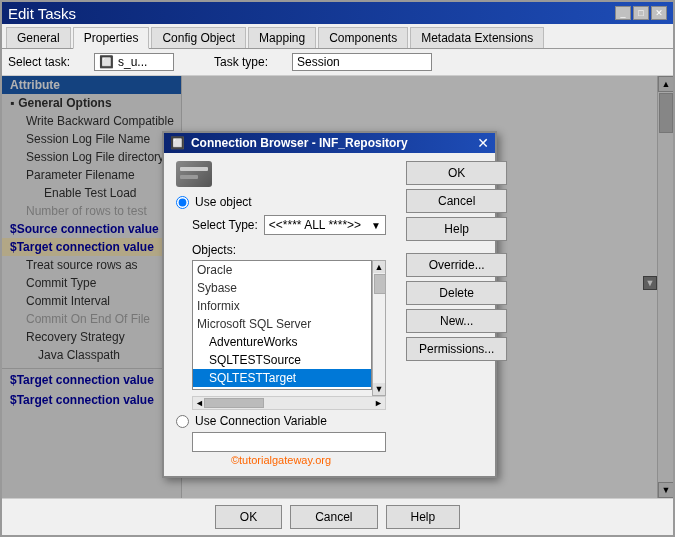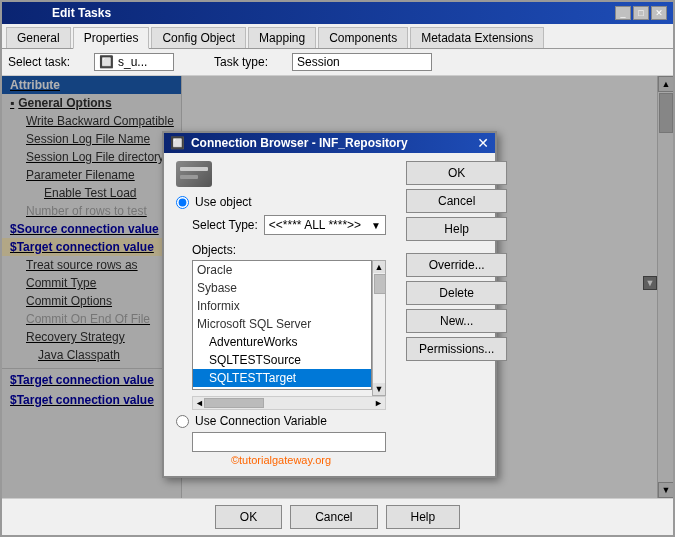--- a/index.html
+++ b/index.html
@@ -1,33 +1,33 @@
 <!DOCTYPE html>
 <html><head>
   <meta charset="utf-8">
   <style>
     * { box-sizing: border-box; margin: 0; padding: 0; font-family: 'Segoe UI', Tahoma, sans-serif; font-size: 12px; }
     body { background: #d4d0c8; width: 675px; height: 537px; overflow: hidden; }
 
     .window { width: 675px; height: 537px; background: #f0f0f0; border: 2px solid #999; display: flex; flex-direction: column; }
 
     .title-bar { background: linear-gradient(to right, #0a2472, #1e4db7); color: white; padding: 4px 6px; display: flex; align-items: center; justify-content: space-between; height: 22px; }
-    .title-bar-title { font-size: 12px; font-weight: bold; margin-left: 44px; }
+    .title-bar-title { font-size: 15px; font-weight: normal; }
     .title-bar-controls { display: flex; gap: 2px; }
     .title-bar-btn { width: 16px; height: 14px; background: #c0c0c0; border: 1px solid #888; font-size: 9px; display: flex; align-items: center; justify-content: center; cursor: pointer; }
 
     .menu-tabs { display: flex; background: #f0f0f0; border-bottom: 1px solid #999; padding: 3px 4px 0; gap: 2px; }
     .menu-tab { padding: 3px 10px; border: 1px solid #bbb; border-bottom: none; background: #e0e0e0; cursor: pointer; font-size: 12px; }
     .menu-tab.active { background: #f0f0f0; border-bottom: 1px solid #f0f0f0; margin-bottom: -1px; z-index: 1; }
 
     .select-task-row { display: flex; align-items: center; padding: 4px 6px; gap: 24px; border-bottom: 1px solid #ccc; background: #f0f0f0; }
     .select-task-combo { display: flex; align-items: center; background: white; border: 1px solid #888; padding: 1px 4px; min-width: 80px; }
     .attr-header { background: #1e5fb7; color: white; padding: 2px 8px; font-size: 12px; font-weight: bold; }
 
-    .left-panel { width: 180px; flex-shrink: 0; background: #f0f0f0; border-right: 1px solid #ccc; overflow-y: auto; position: relative; text-decoration: underline; }
+    .left-panel { width: 180px; flex-shrink: 0; background: #f0f0f0; border-right: 1px solid #ccc; overflow-y: auto; position: relative; }
     .right-panel { flex: 1; background: #f8f8f8; overflow-y: auto; }
 
     .attr-list { list-style: none; }
     .attr-list li { padding: 2px 8px 2px 24px; cursor: pointer; font-size: 12px; color: #333; white-space: nowrap; }
     .attr-list li.section-header { padding-left: 8px; font-weight: bold; display: flex; align-items: center; gap: 4px; }
 
     .bottom-buttons { display: flex; justify-content: center; gap: 8px; padding: 6px; background: #f0f0f0; border-top: 1px solid #ccc; }
     .bottom-btn { padding: 4px 24px; border: 1px solid #888; background: #e0e0e0; cursor: pointer; font-size: 12px; }
 
     
@@ -119,21 +119,21 @@
         <li style="padding-left:24px;">Write Backward Compatible</li>
         <li style="padding-left:24px;">Session Log File Name</li>
         <li style="padding-left:24px;">Session Log File directory</li>
         <li style="padding-left:24px;">Parameter Filename</li>
         <li style="padding-left:42px;">Enable Test Load</li>
         <li style="padding-left:24px; color:#aaa;">Number of rows to test</li>
         <li style="padding-left:8px; color:#0000aa; font-weight:bold;">$Source connection value</li>
         <li style="padding-left:8px; color:#0000aa; font-weight:bold; background:#fff0c0; position:relative;">$Target connection value</li>
         <li style="padding-left:24px;">Treat source rows as</li>
         <li style="padding-left:24px;">Commit Type</li>
-        <li style="padding-left:24px;">Commit Options</li>
+        <li style="padding-left:24px;">Commit Interval</li>
         <li style="padding-left:24px; color:#aaa;">Commit On End Of File</li>
         <li style="padding-left:24px;">Recovery Strategy</li>
         <li style="padding-left:36px;">Java Classpath</li>
       </ul>
 
       <div style="padding:4px 8px; color:#0000aa; font-weight:bold; border-top: 1px solid #ccc; margin-top:4px;">$Target connection value</div>
       <div style="padding:2px 8px; color:#0000aa; font-weight:bold;">$Target connection value</div>
     </div>
 
     <div class="right-panel">

